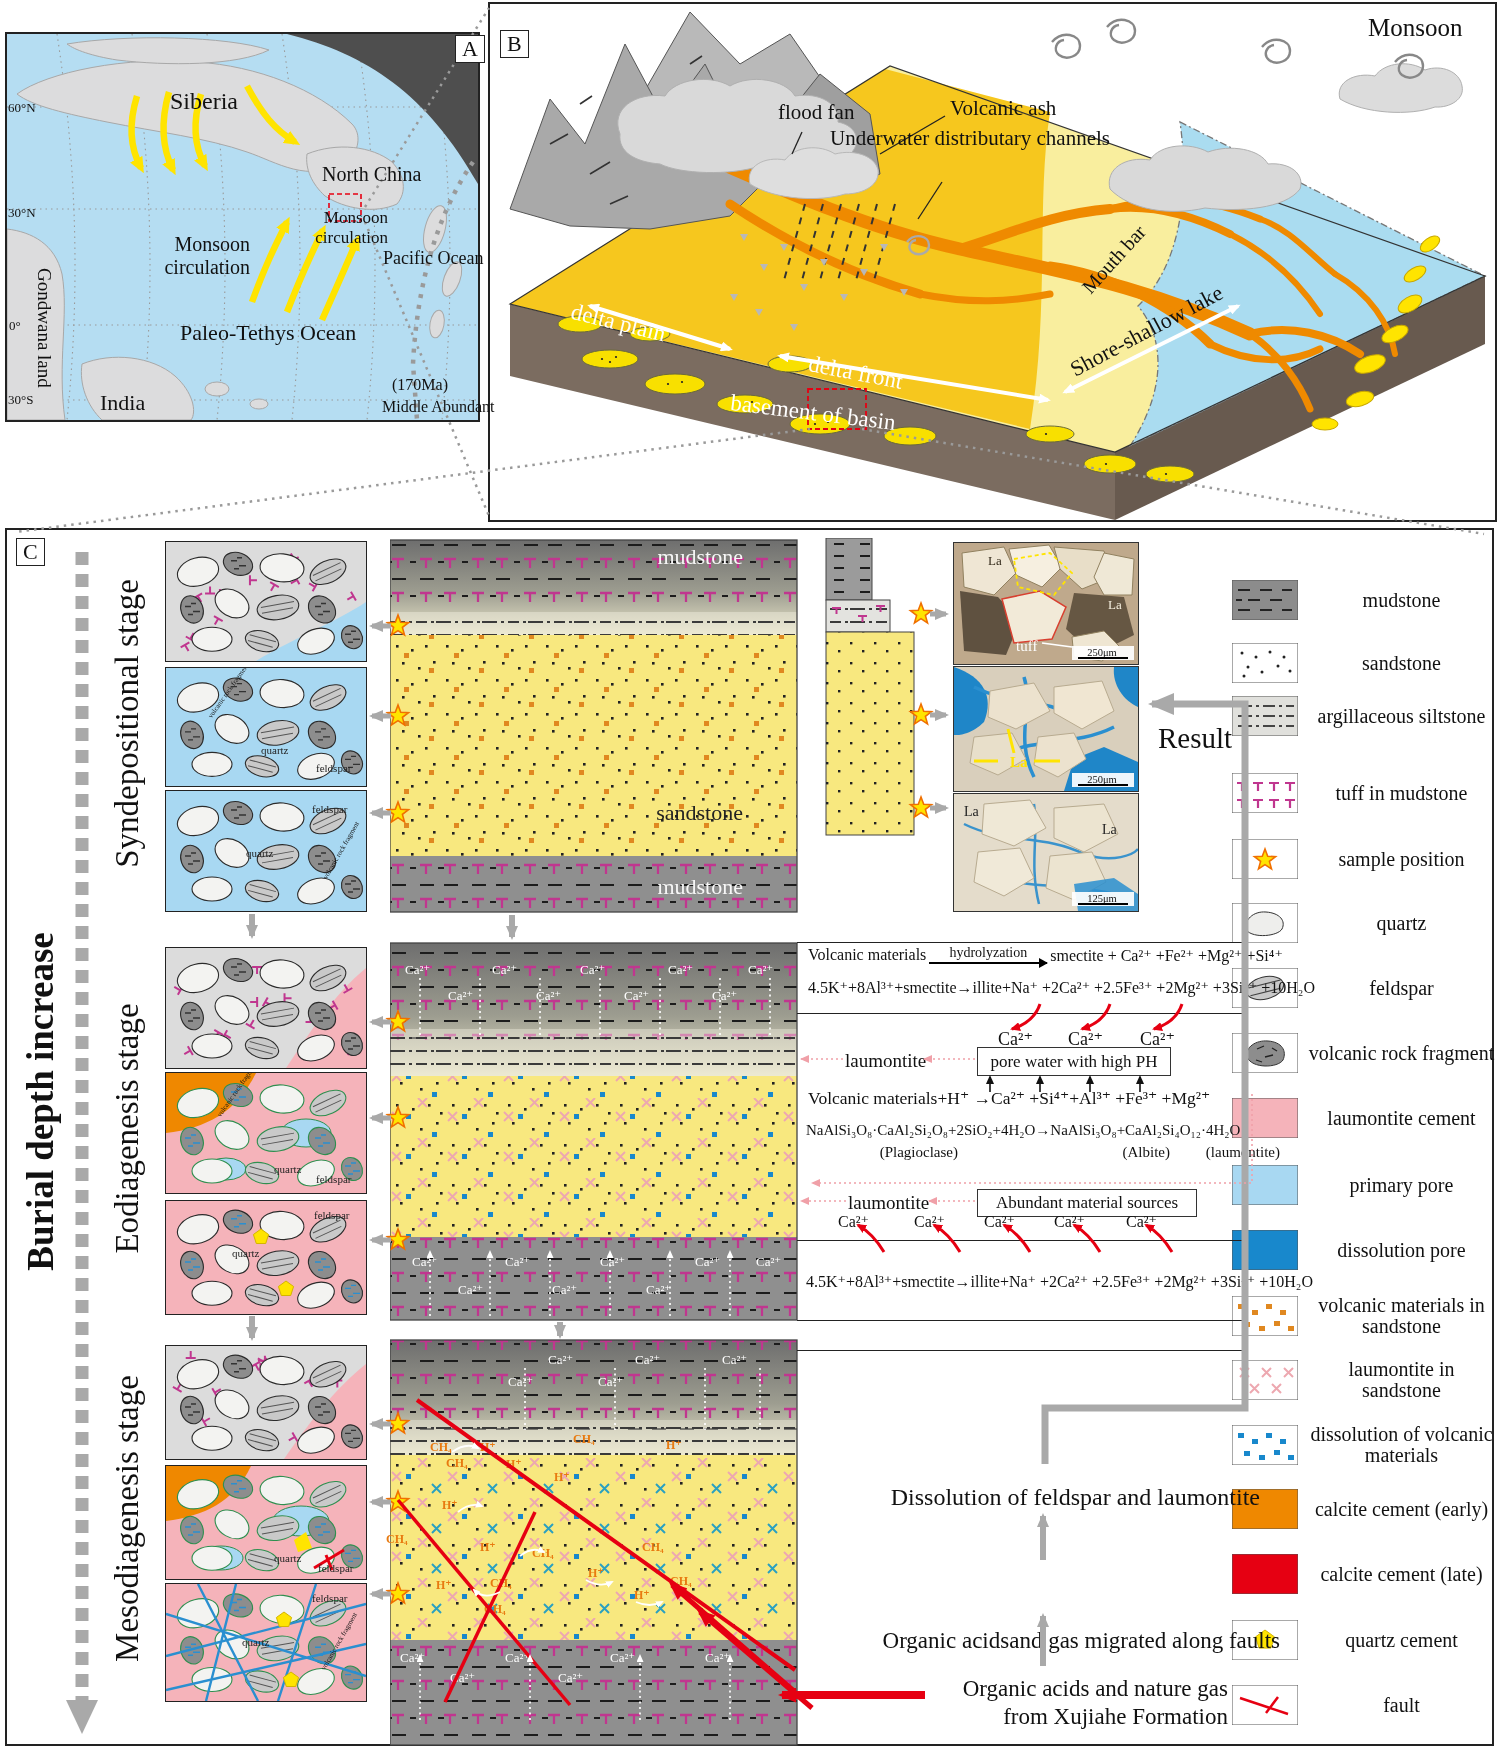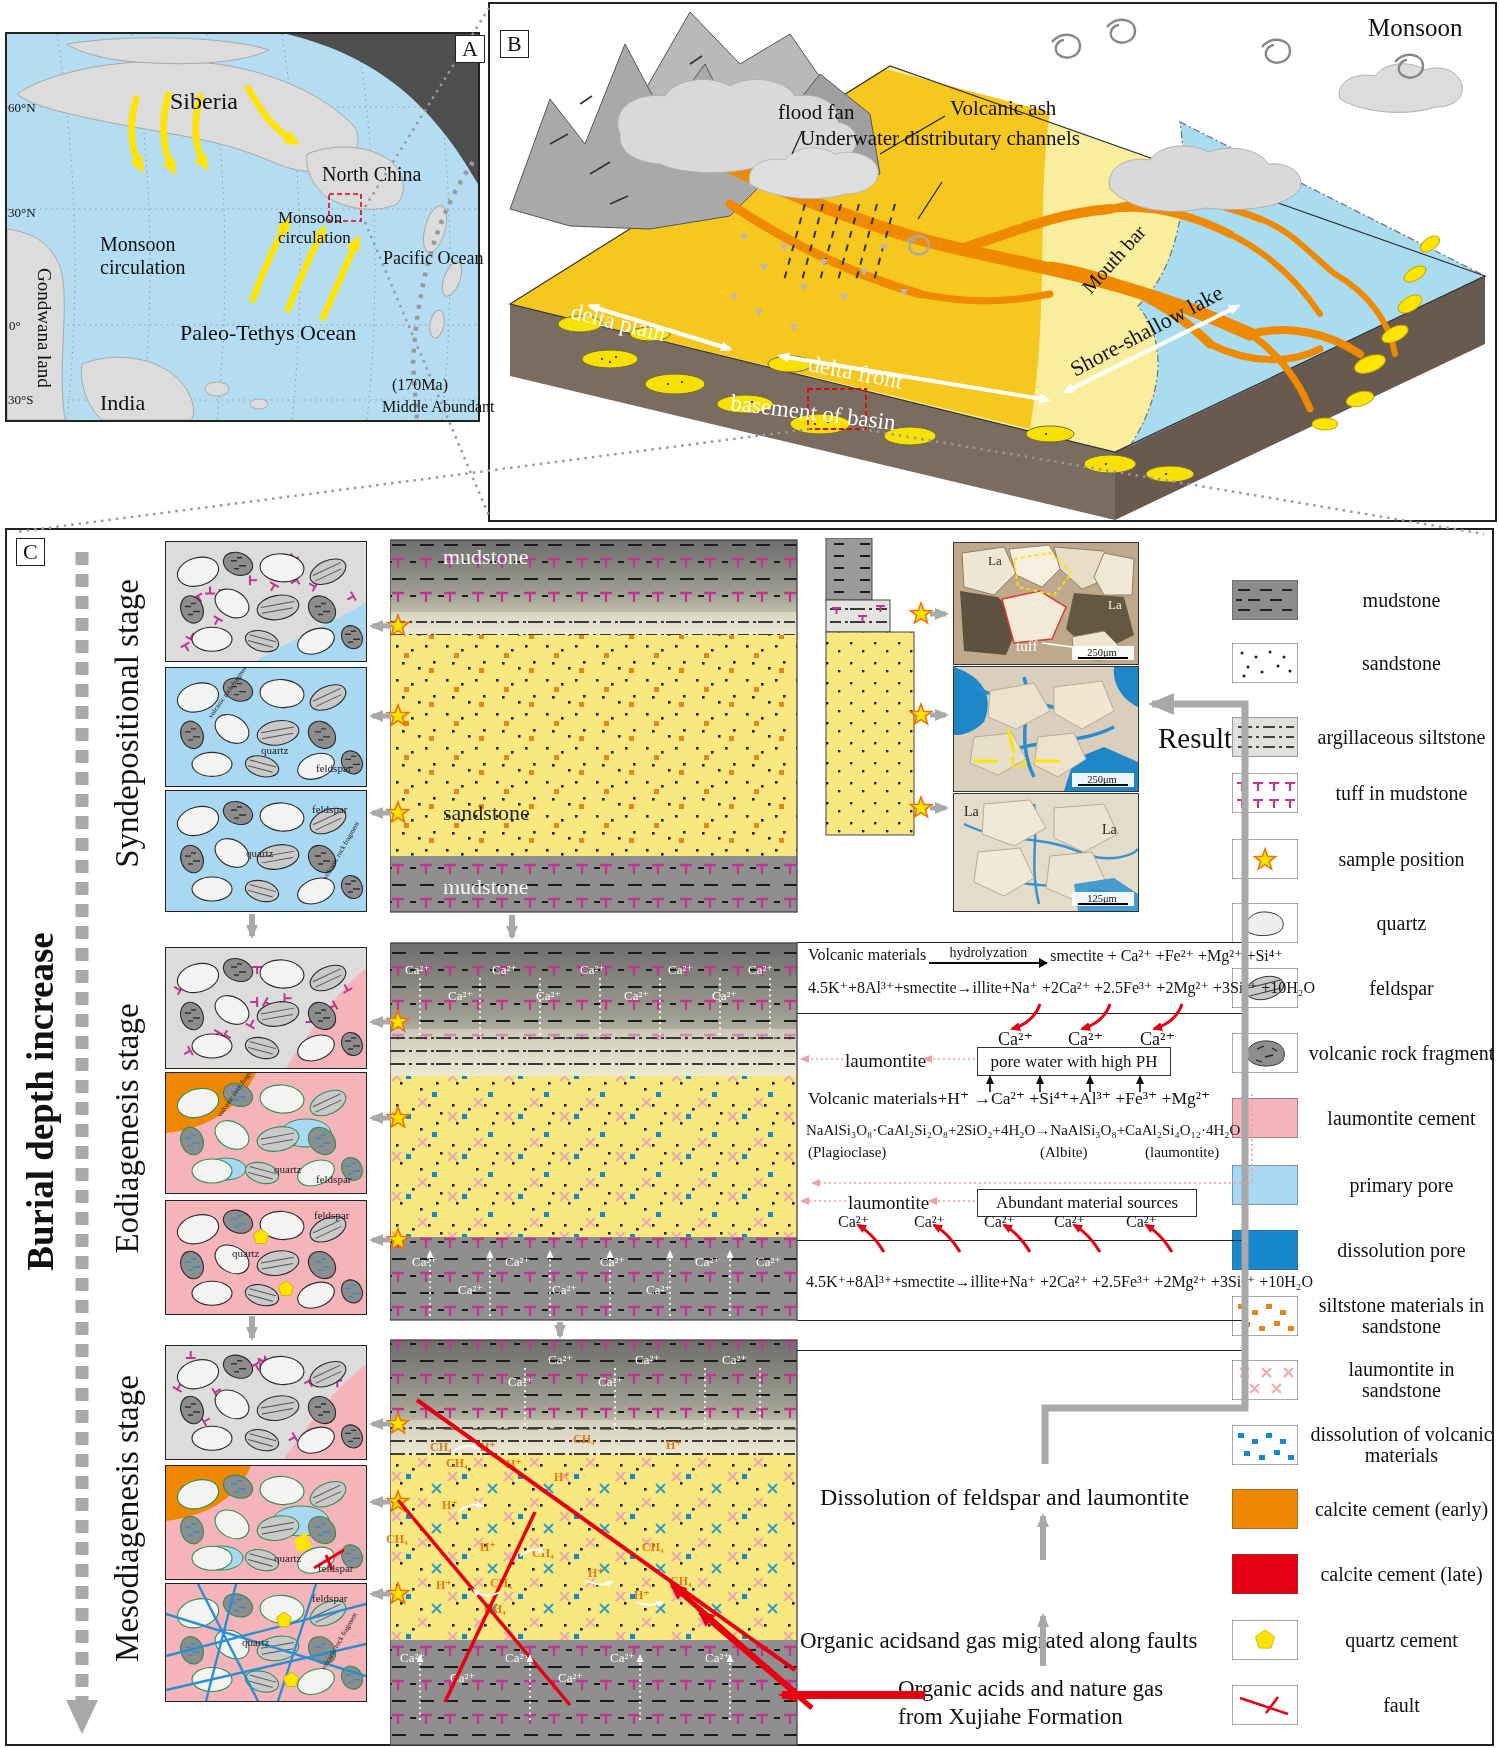--- a/index.html
+++ b/index.html
@@ -2,21 +2,21 @@
 <html><head>
 <meta charset="utf-8">
 <style>
   html,body{margin:0;padding:0;background:#fff}
   #root{position:relative;width:1499px;height:1748px;background:#fff;overflow:hidden;
         font-family:"Liberation Serif","DejaVu Serif",serif;color:#111}
   .abs{position:absolute}
   .panel{position:absolute;border:2px solid #222;box-sizing:border-box;background:#fff}
   .tag{position:absolute;border:1.5px solid #222;background:#fff;padding:0 6px;font-size:22px;line-height:26px;z-index:40}
   .lbl{position:absolute;white-space:nowrap;z-index:30}
-  .ctr{text-align:left;white-space:normal}
+  .ctr{text-align:right;white-space:normal}
   .vlab{position:absolute;transform:rotate(-90deg);text-align:center;z-index:30}
   svg{display:block}
   .microbox{position:absolute;border:1.6px solid #222;box-sizing:border-box;z-index:6;background:#fff}
   ellipse.q{fill:#f3f3f1;stroke:#2b2b2b;stroke-width:1.1}
   ellipse.f{fill:#c9c9c9;stroke:#2b2b2b;stroke-width:1.1}
   ellipse.v{fill:#8d8d8d;stroke:#2b2b2b;stroke-width:1.1}
   #mb-eo2 ellipse,#mb-me2 ellipse,#mb-me3 ellipse{stroke:#2f8f4f}
   .gl{font-family:"Liberation Serif",serif;font-size:11px;fill:#222}
   .glw{font-family:"Liberation Serif",serif;font-size:7px;fill:#111}
   .ion{position:absolute;font-size:13px;color:#fff;z-index:25;white-space:nowrap}
@@ -855,21 +855,21 @@
           <circle cx="52" cy="14" r="1.5"></circle>
           <circle cx="16" cy="24" r="1.5"></circle>
           <circle cx="30" cy="29" r="1.5"></circle>
           <circle cx="46" cy="23" r="1.5"></circle>
           <circle cx="58" cy="28" r="1.5"></circle>
           <circle cx="12" cy="33" r="1.5"></circle>
         </g>
       </svg>
     <div class="ltxt">sandstone</div>
     </div>
-  <div class="lrow" style="top:714px">
+  <div class="lrow" style="top:693px">
     <svg class="sw" viewBox="0 0 66 40">
         <rect width="66" height="40" fill="#e0e0dc" stroke="#555"></rect>
         <path d="M6,10h14M24,10h3M31,10h12M47,10h3M54,10h8" stroke="#444" stroke-width="1.8"></path>
         <path d="M6,20h14M24,20h3M31,20h12M47,20h3M54,20h8" stroke="#444" stroke-width="1.8"></path>
         <path d="M6,30h14M24,30h3M31,30h12M47,30h3M54,30h8" stroke="#444" stroke-width="1.8"></path>
       </svg>
     <div class="ltxt">argillaceous siltstone</div>
     </div>
   <div class="lrow" style="top:770px">
     <svg class="sw" viewBox="0 0 66 40">
@@ -935,21 +935,21 @@
           <rect x="6" y="8" width="6" height="5"></rect>
           <rect x="20" y="14" width="6" height="5"></rect>
           <rect x="34" y="8" width="6" height="5"></rect>
           <rect x="48" y="14" width="6" height="5"></rect>
           <rect x="12" y="26" width="6" height="5"></rect>
           <rect x="27" y="30" width="6" height="5"></rect>
           <rect x="42" y="25" width="6" height="5"></rect>
           <rect x="56" y="30" width="6" height="5"></rect>
         </g>
       </svg>
-    <div class="ltxt">siltstone materials in sandstone</div>
+    <div class="ltxt">volcanic materials in sandstone</div>
     </div>
   <div class="lrow" style="top:1357px">
     <svg class="sw" viewBox="0 0 66 40">
         <rect width="66" height="40" fill="#fff" stroke="#555"></rect>
         <path d="M8,8l9,9M17,8l-9,9 M30,8l9,9M39,8l-9,9 M52,8l9,9M61,8l-9,9 M18,24l9,9M27,24l-9,9 M40,24l9,9M49,24l-9,9" stroke="#eda8b0" stroke-width="2" fill="none"></path>
       </svg>
     <div class="ltxt">laumontite in sandstone</div>
     </div>
   <div class="lrow" style="top:1422px">
     <svg class="sw" viewBox="0 0 66 40">

